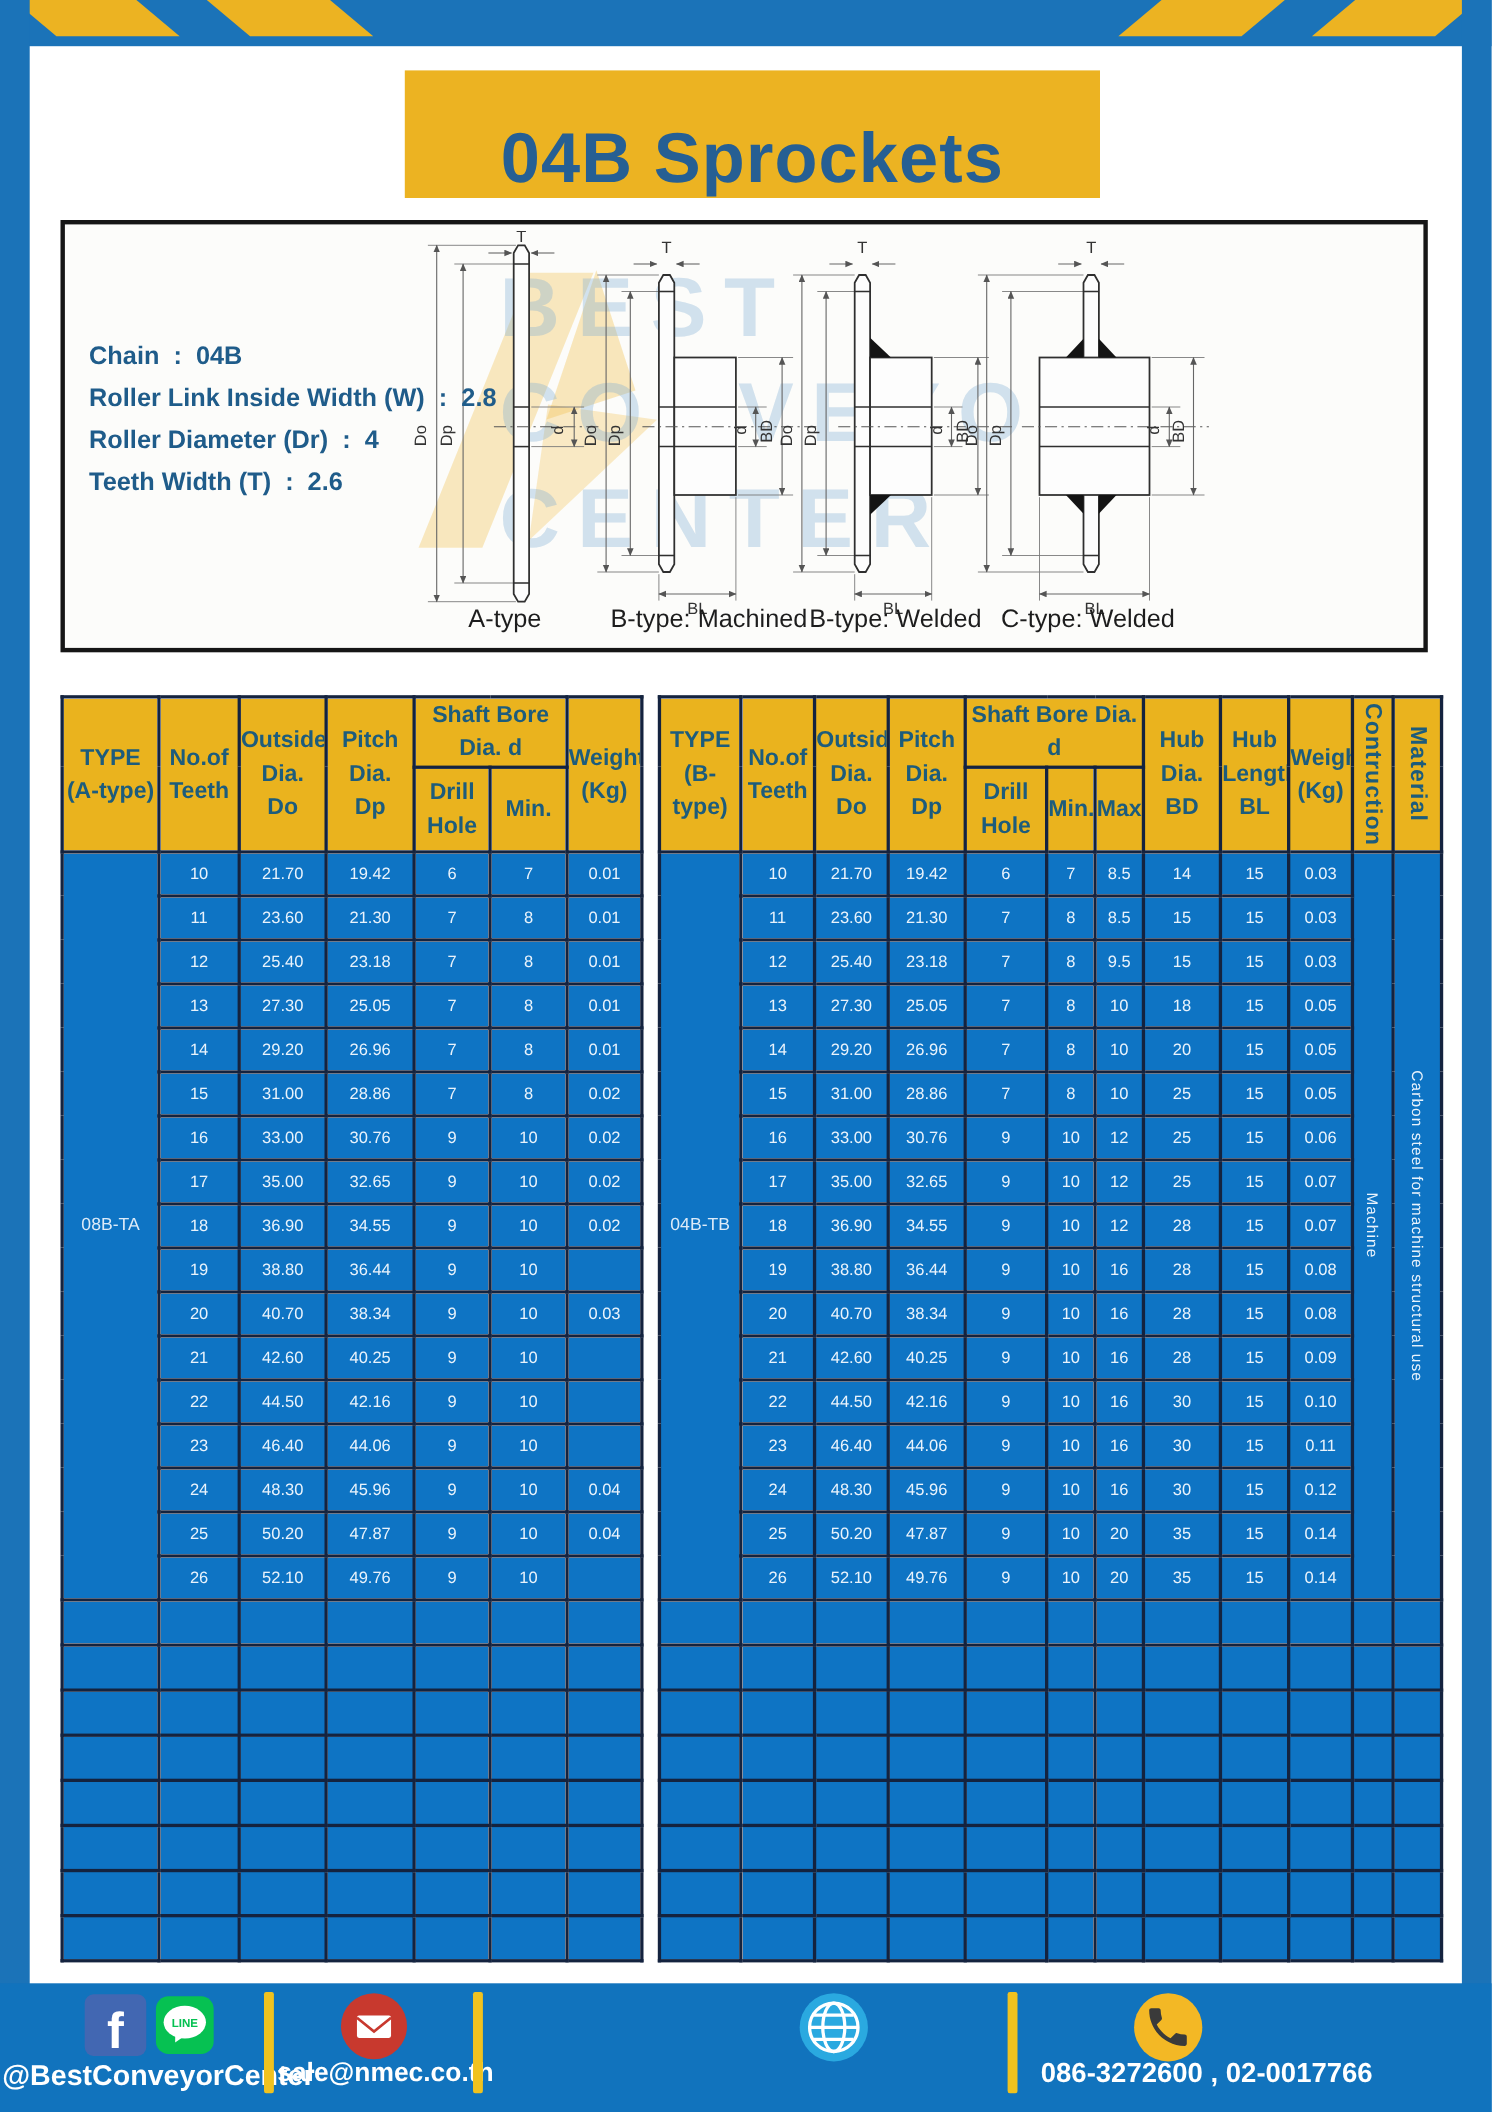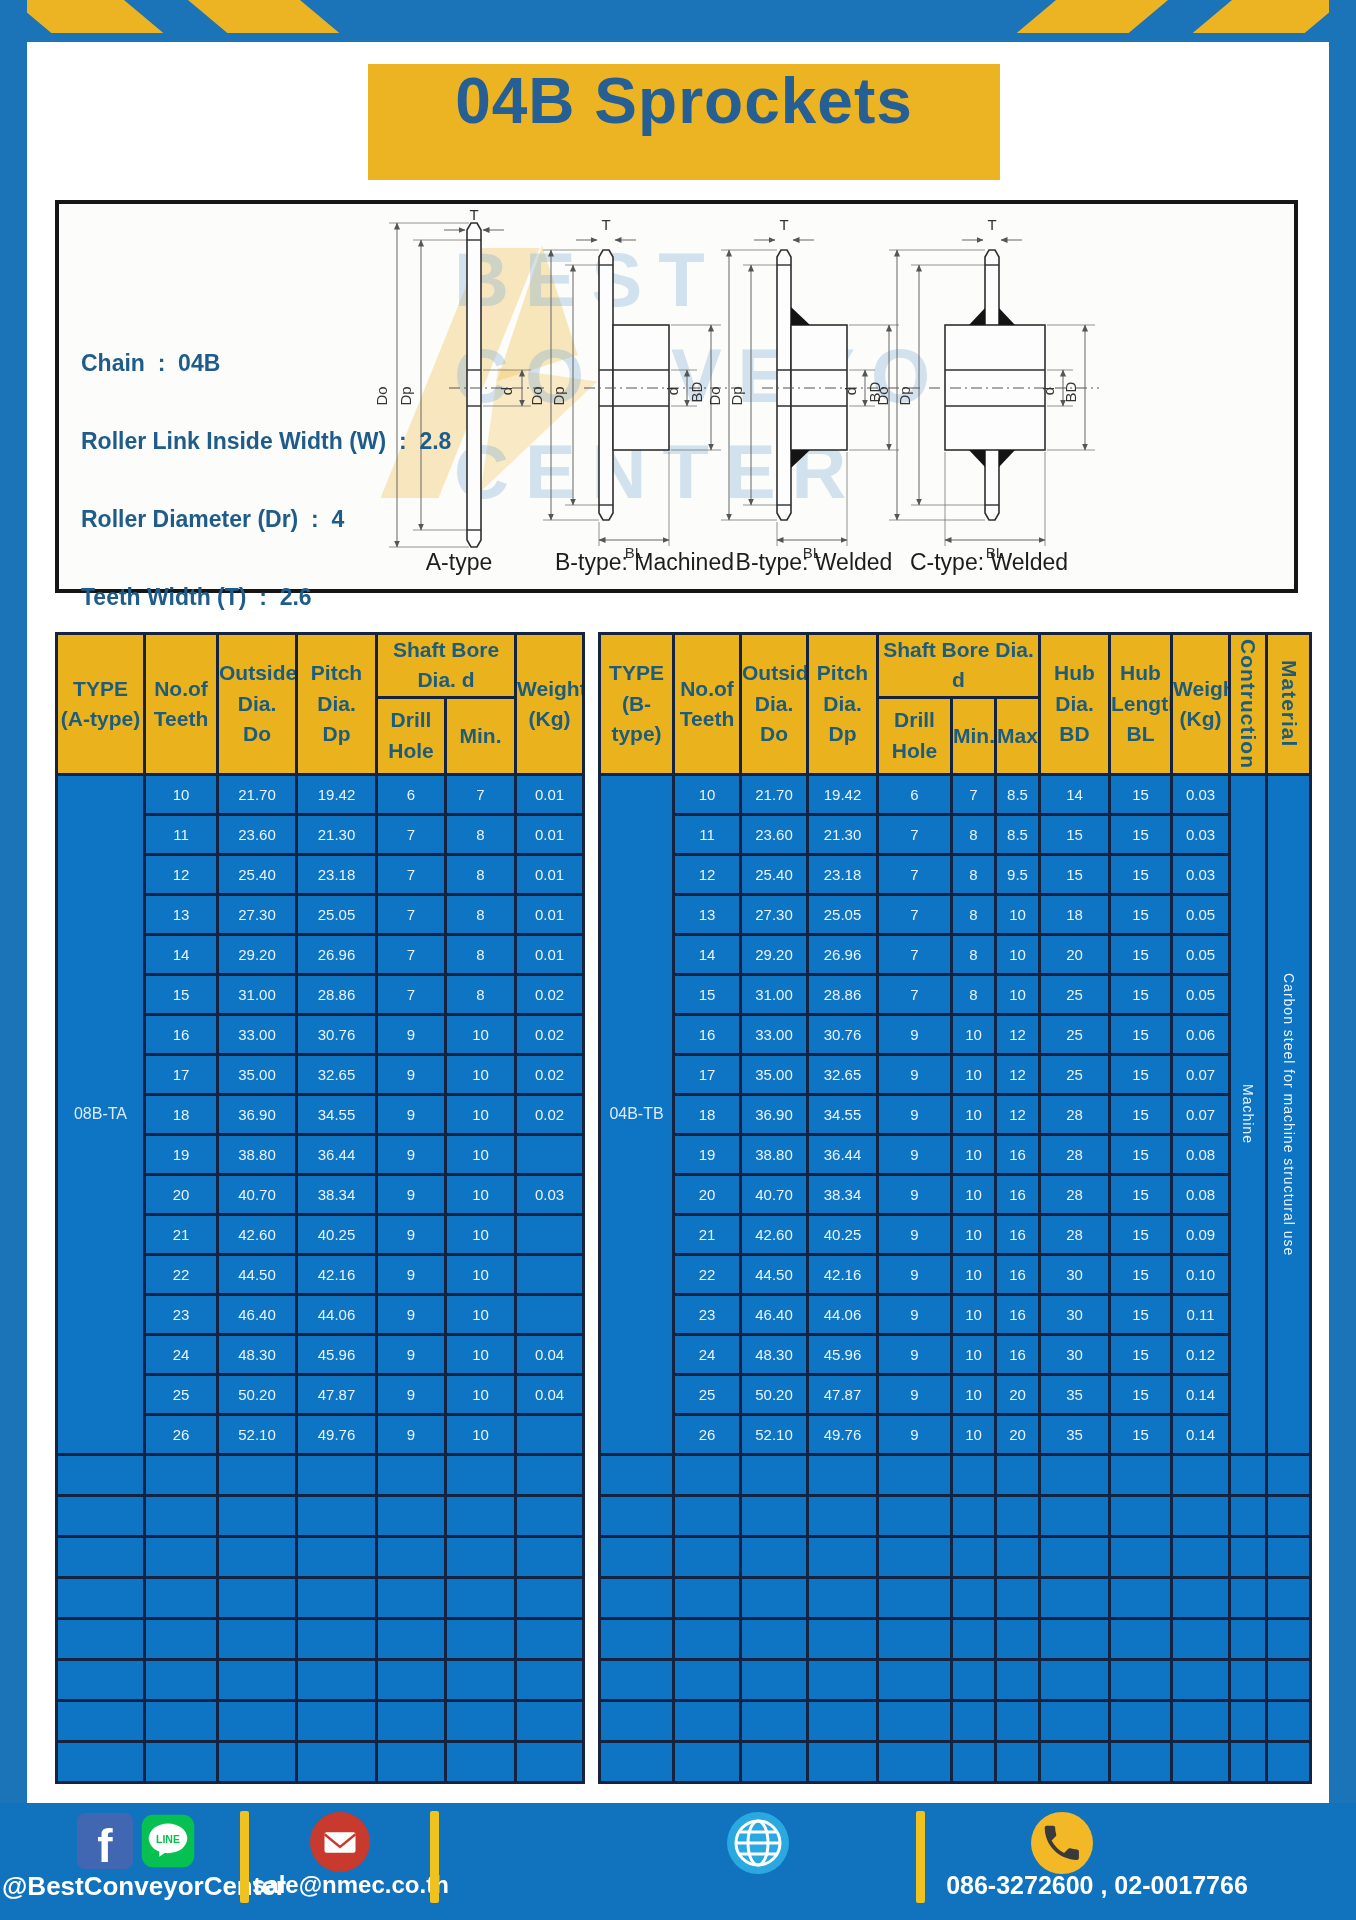--- a/index.html
+++ b/index.html
@@ -10,30 +10,30 @@
   
   .frame-top{position:absolute;left:0;top:0;width:1356px;height:42px;background:#1b73b8;}
   .frame-side{position:absolute;top:0;width:27px;height:1920px;background:#1b73b8;}
   .frame-left{left:0;} .frame-right{right:0;}
   .stripe{position:absolute;top:0;height:33px;width:112px;background:#ecb322;}
   .stripe-l{transform:skewX(50deg);transform-origin:0 0;}
   .stripe-r{transform:skewX(-50deg);transform-origin:100% 0;}
   
   .title-banner{
     position:absolute;left:368px;top:64px;width:632px;height:116px;background:#ecb322;
-    display:flex;align-items:flex-start;justify-content:center;
+    display:flex;align-items:flex-end;justify-content:center;
   }
   .title-banner span{font-size:64px;font-weight:bold;color:#265f93;letter-spacing:1px;}
   
   .diagram-box{
     position:absolute;left:55px;top:200px;width:1243px;height:393px;
     background:#fcfcfa;border:4px solid #161616;box-sizing:border-box;
   }
   .spec-block{position:absolute;left:22px;top:100px;z-index:3;}
-  .spec-line{font-size:23px;font-weight:bold;color:#1f5c8a;line-height:38px;white-space:pre;margin-top:40px;}
+  .spec-line{font-size:23px;font-weight:bold;color:#1f5c8a;line-height:38px;white-space:pre;}
   .wm{position:absolute;left:395px;top:28px;z-index:0;
       font-size:76px;font-weight:bold;letter-spacing:16px;line-height:96px;
       color:rgba(125,172,212,0.34);white-space:pre;}
   .wm-band{position:absolute;left:372px;top:44px;width:58px;height:250px;
       background:rgba(243,197,92,0.38);transform:skewX(-22deg);z-index:0;}
   .wm-tri1{position:absolute;left:418px;top:52px;width:0;height:0;z-index:0;
       border-left:85px solid transparent;border-bottom:115px solid rgba(243,197,92,0.40);
       transform:rotate(-18deg);}
   .wm-tri2{position:absolute;left:430px;top:170px;width:0;height:0;z-index:0;
       border-right:100px solid transparent;border-top:125px solid rgba(243,197,92,0.34);

